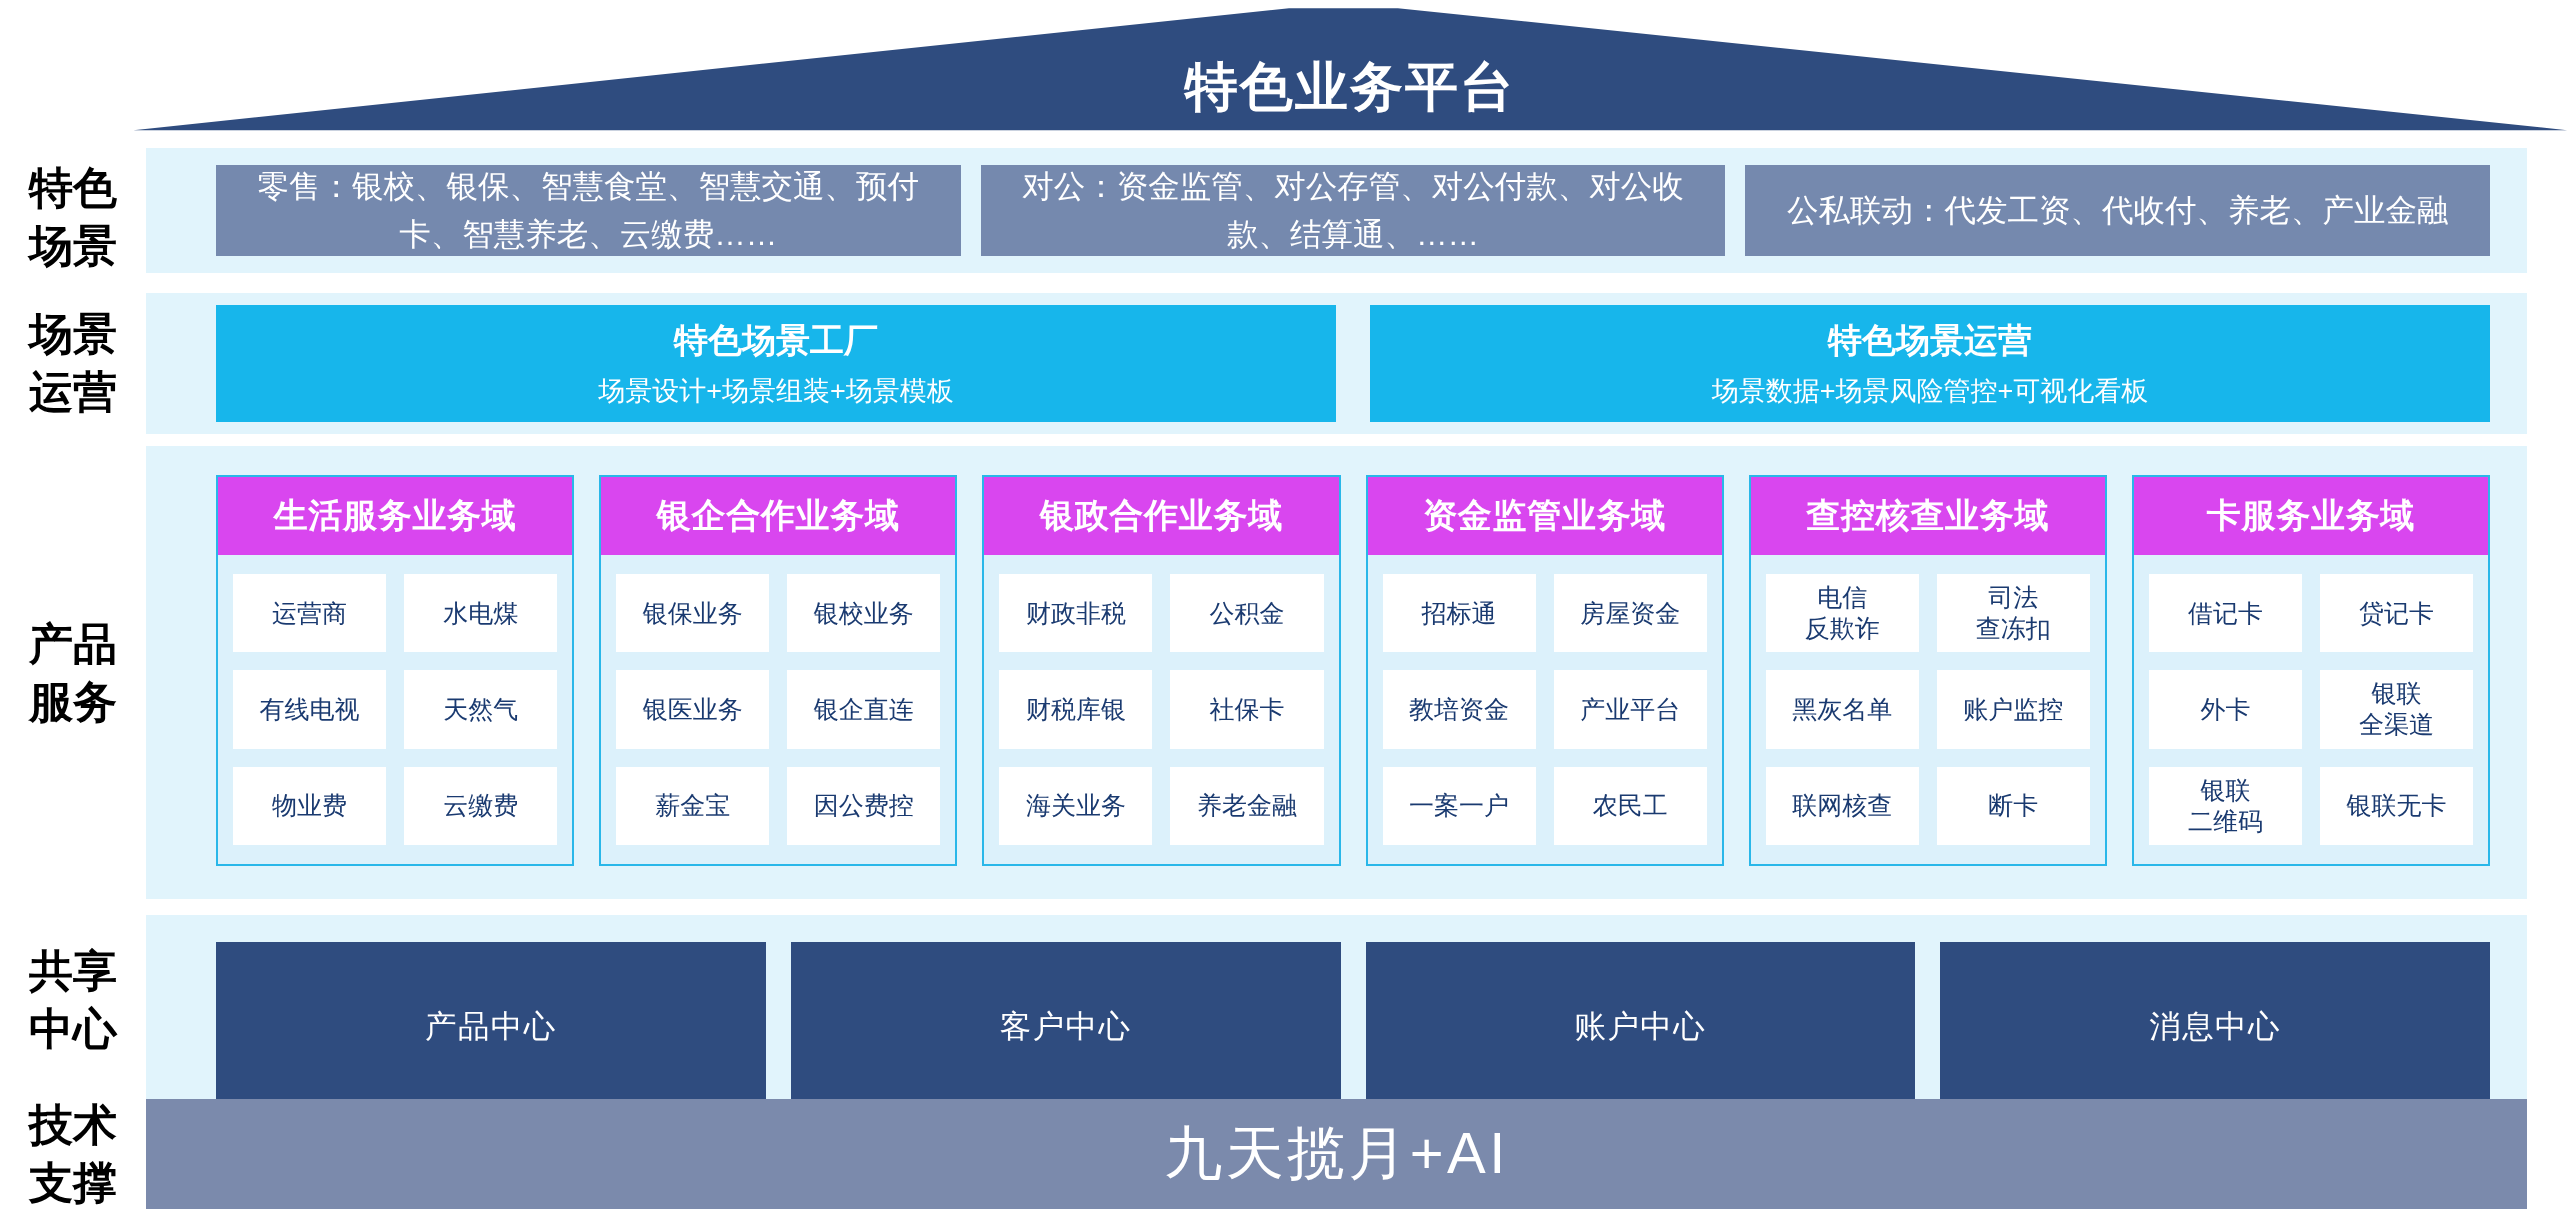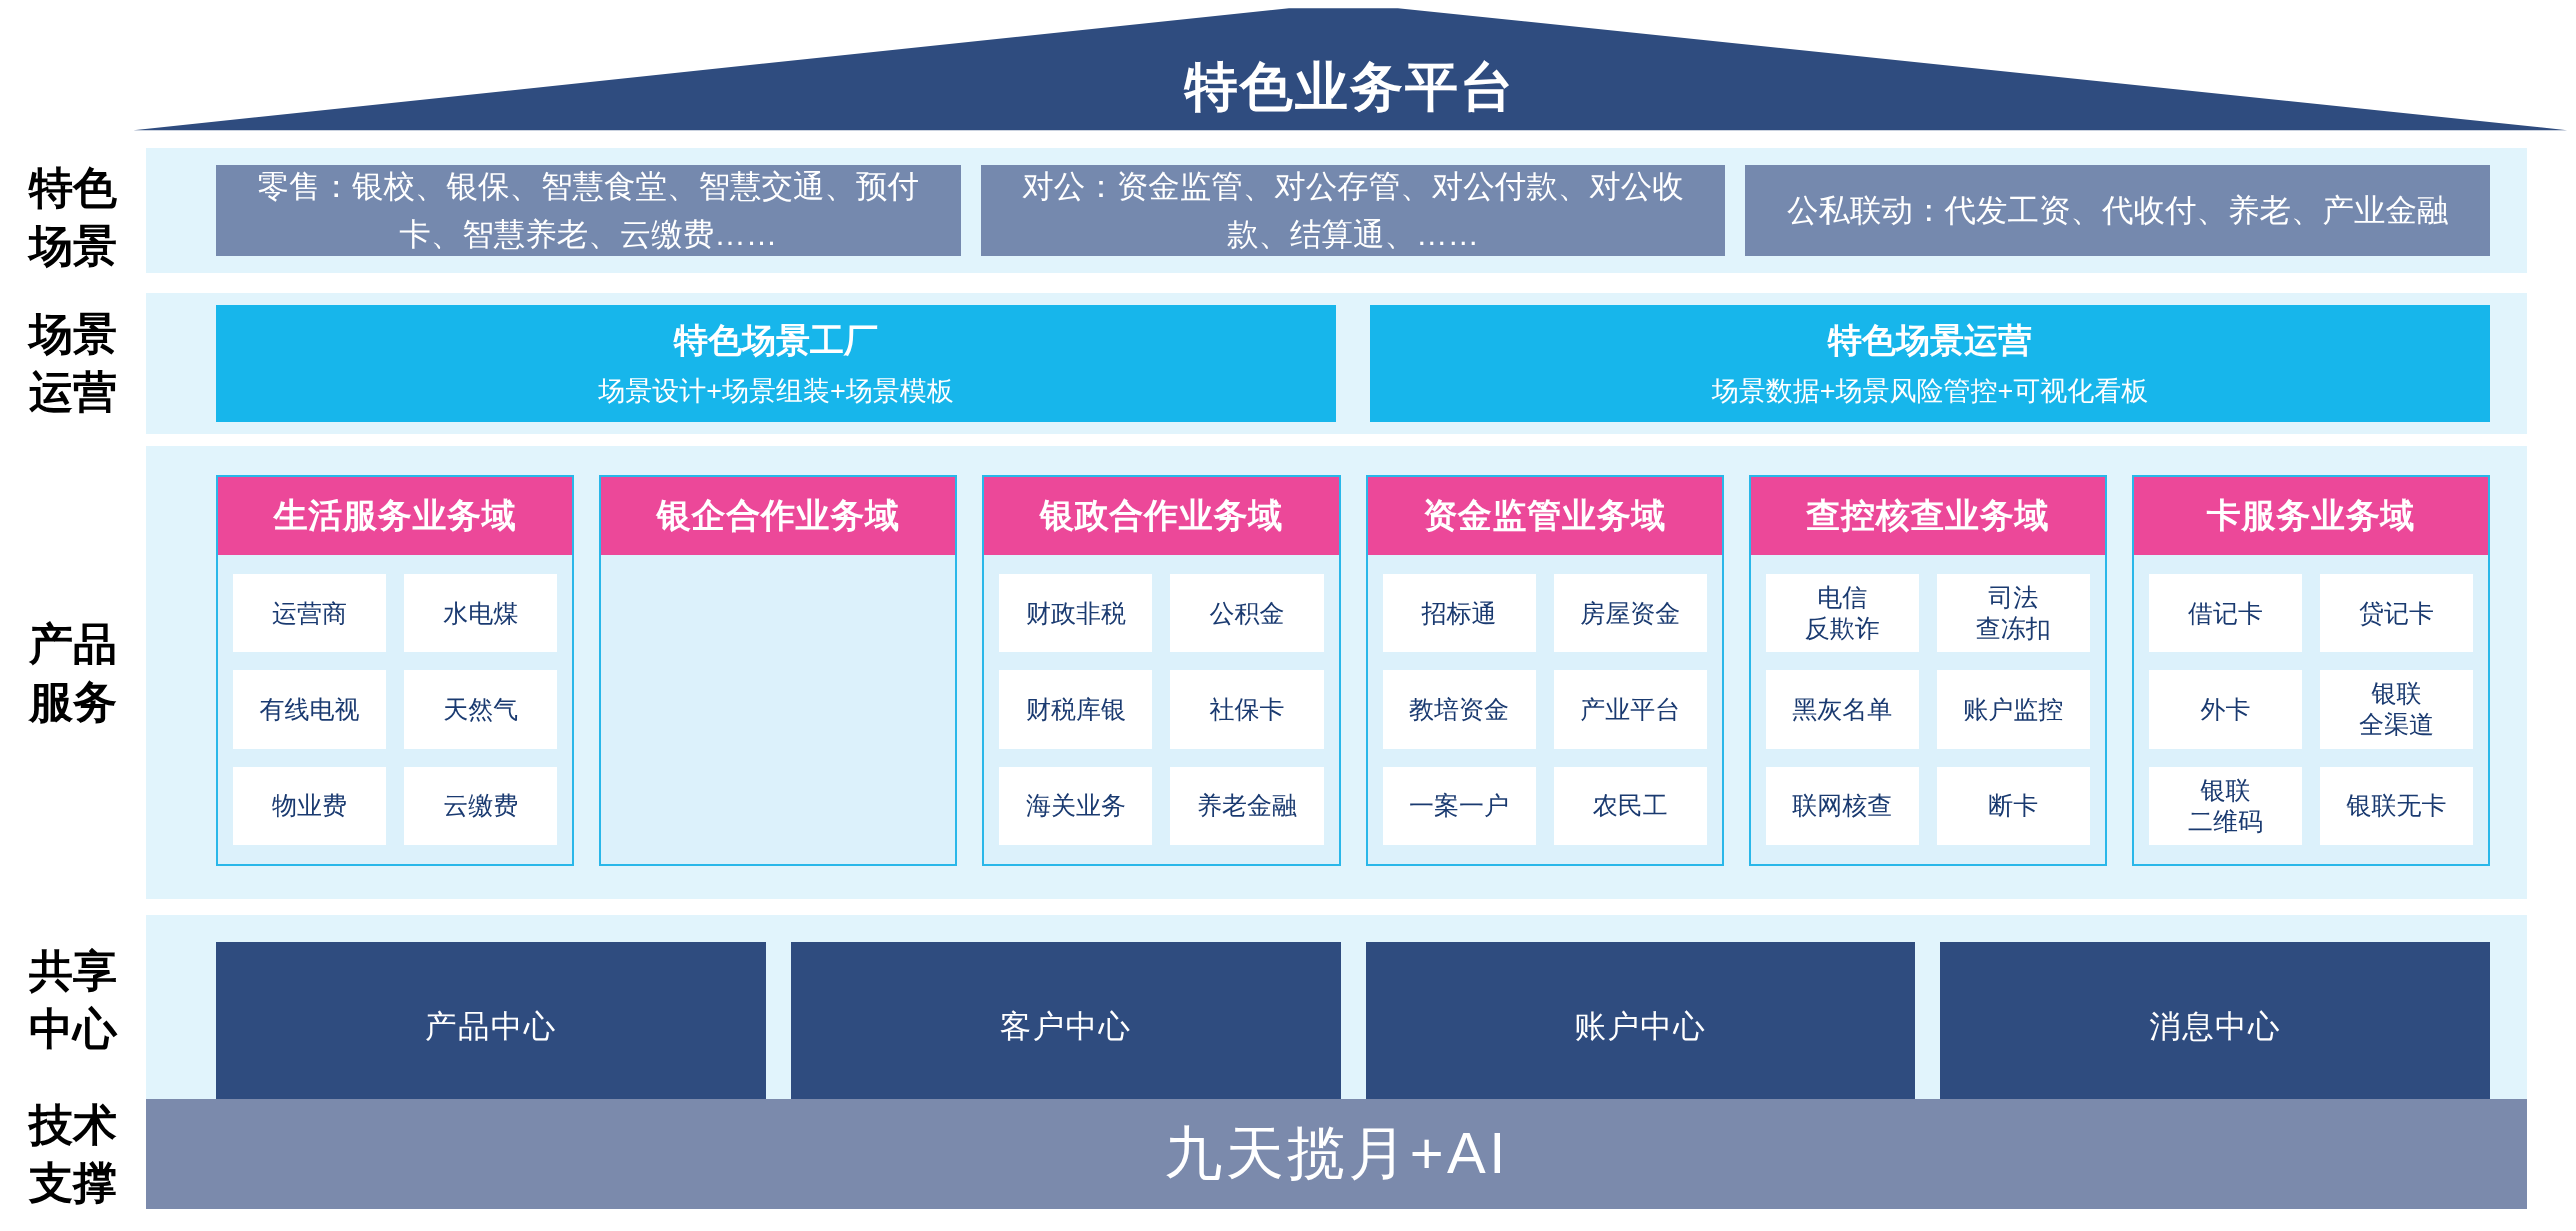--- a/index.html
+++ b/index.html
@@ -36,21 +36,21 @@
     align-items:center;justify-content:space-evenly;padding:5.5px 0;box-sizing:border-box;
   }
   .op-title{font-size:34px;font-weight:bold;}
   .op-sub{font-size:27px;}
   .band-product{top:446px;height:453px;padding:29px 37px 33px 70px;gap:25px;}
   .card{
     flex:1;border:2.7px solid #29B7E9;background:#DCF1FB;display:flex;
     flex-direction:column;box-sizing:border-box;
   }
   .card-header{
-    height:78px;flex:0 0 78px;background:#ec4899;color:#ffffff;font-weight:bold;
+    height:78px;flex:0 0 78px;background:#d946ef;color:#ffffff;font-weight:bold;
     font-size:34px;display:flex;align-items:center;justify-content:center;
     letter-spacing:0.7px;
   }
   .card-body{
     flex:1;display:grid;grid-template-columns:1fr 1fr;grid-auto-rows:1fr;
     gap:18px;padding:19px 15px;box-sizing:border-box;
   }
   .cell{
     background:#ffffff;color:#1A3A70;font-size:25px;line-height:1.25;
     display:flex;align-items:center;justify-content:center;text-align:center;
@@ -114,20 +114,28 @@
         <div class="cell">水电煤</div>
         <div class="cell">有线电视</div>
         <div class="cell">天然气</div>
         <div class="cell">物业费</div>
         <div class="cell">云缴费</div>
       </div>
     </div>
 
     <div class="card">
       <div class="card-header">银企合作业务域</div>
+      <div class="card-body">
+        <div class="cell">银保业务</div>
+        <div class="cell">银校业务</div>
+        <div class="cell">银医业务</div>
+        <div class="cell">银企直连</div>
+        <div class="cell">薪金宝</div>
+        <div class="cell">因公费控</div>
+      </div>
     </div>
 
     <div class="card">
       <div class="card-header">银政合作业务域</div>
       <div class="card-body">
         <div class="cell">财政非税</div>
         <div class="cell">公积金</div>
         <div class="cell">财税库银</div>
         <div class="cell">社保卡</div>
         <div class="cell">海关业务</div>

